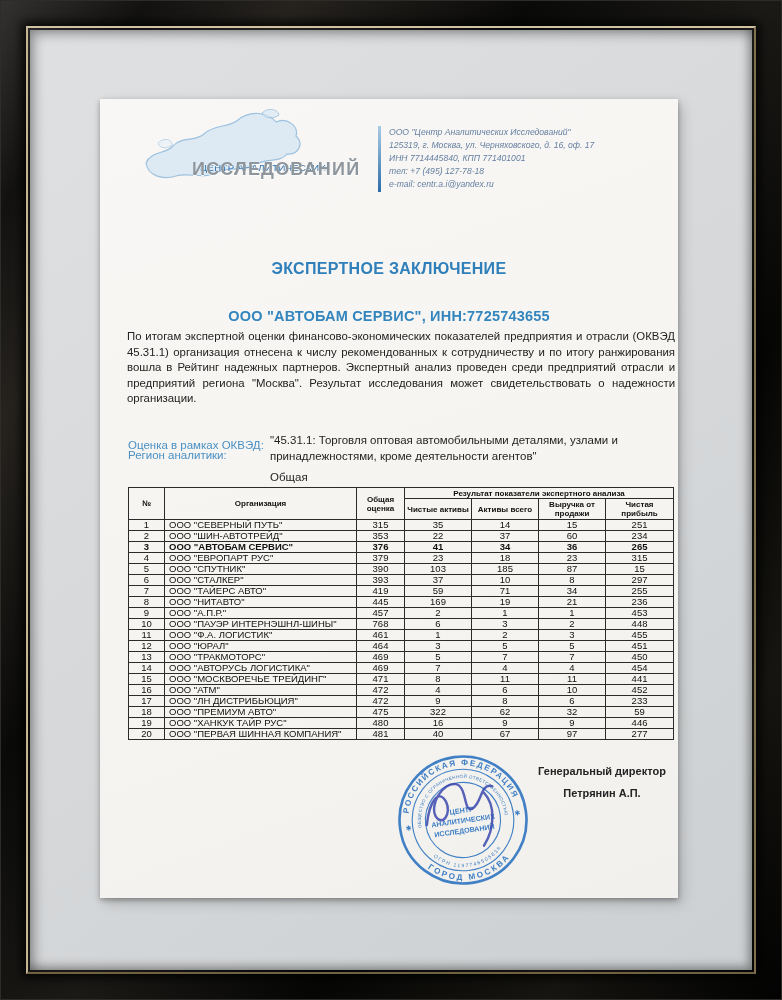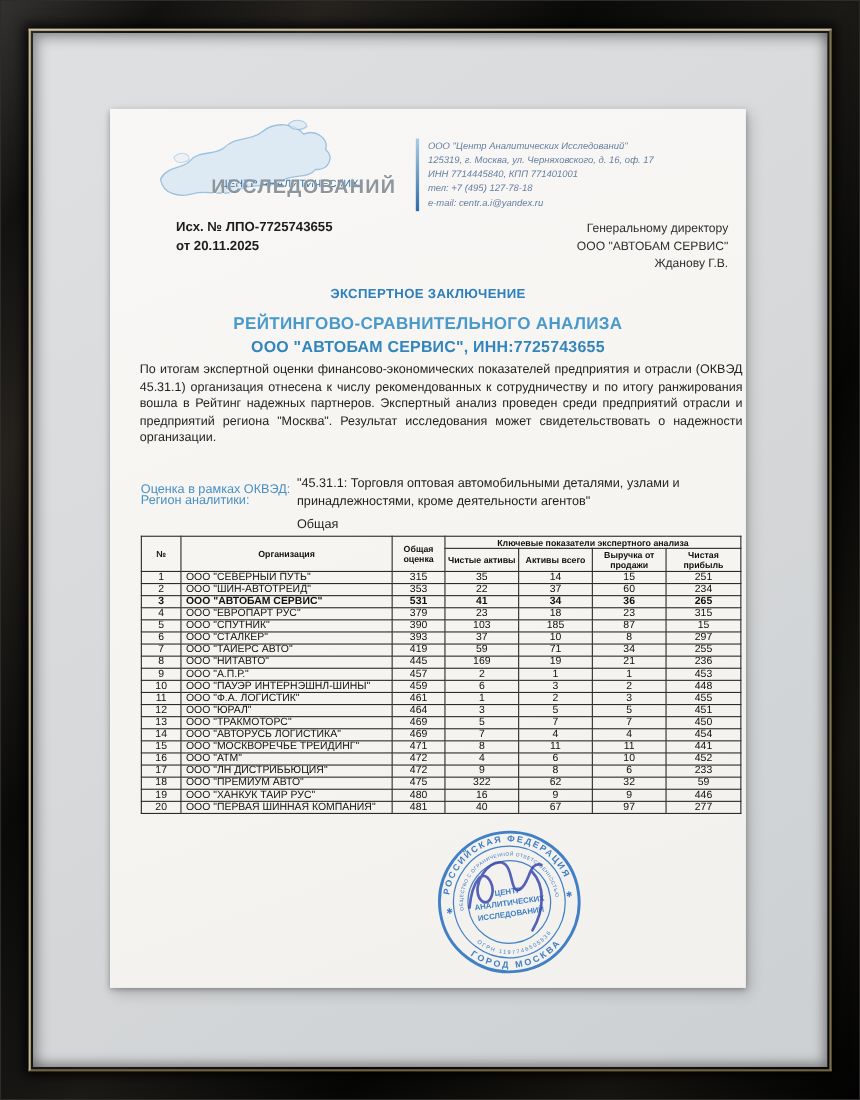--- a/index.html
+++ b/index.html
@@ -34,21 +34,21 @@
   .contact-bar{width:3px;height:66px;background:linear-gradient(#a9cce6,#2d6da8);margin-right:8px;}
   .contact-lines{font-size:8.6px;font-style:italic;color:#647fa0;line-height:13px;white-space:nowrap;}
 
   .outgoing{position:absolute;left:60px;top:99px;font-size:12px;font-weight:bold;
     color:#1c1c1c;line-height:17px;}
   .addressee{position:absolute;right:16px;top:101px;text-align:right;font-size:11px;
     color:#2d2d2d;line-height:16px;}
 
   
   .t1{position:absolute;left:0;top:161px;width:100%;text-align:center;
-    font-size:12px;font-weight:bold;color:#2e7fba;letter-spacing:.3px;}
+    font-size:16px;font-weight:bold;color:#2e7fba;letter-spacing:.3px;}
   .t2{position:absolute;left:0;top:187px;width:100%;text-align:center;
     font-size:15.5px;font-weight:bold;color:#4a99cb;letter-spacing:.3px;}
   .t3{position:absolute;left:0;top:209px;width:100%;text-align:center;
     font-size:14.5px;font-weight:bold;color:#3285bd;letter-spacing:.2px;}
 
   .body-par{position:absolute;left:27px;top:230px;width:548px;
     font-size:11.4px;line-height:15.6px;color:#232323;text-align:justify;}
 
   .big-head{position:absolute;left:0;top:301px;width:100%;text-align:center;
     font-size:21.5px;font-weight:400;color:#7e93a6;letter-spacing:.5px;}
@@ -105,32 +105,22 @@
       <div class="contact-bar"></div>
       <div class="contact-lines">
         <div>ООО "Центр Аналитических Исследований"</div>
         <div>125319, г. Москва, ул. Черняховского, д. 16, оф. 17</div>
         <div>ИНН 7714445840, КПП 771401001</div>
         <div>тел: +7 (495) 127-78-18</div>
         <div>e-mail: centr.a.i@yandex.ru</div>
       </div>
     </div>
 
-    <div class="outgoing">
-      <div>Исх. № ЛПО-7725743655</div>
-      <div>от 20.11.2025</div>
-    </div>
-    <div class="addressee">
-      <div>Генеральному директору</div>
-      <div>ООО "АВТОБАМ СЕРВИС"</div>
-      <div>Жданову Г.В.</div>
-    </div>
 
     <div class="t1">ЭКСПЕРТНОЕ ЗАКЛЮЧЕНИЕ</div>
-    <div class="t2">РЕЙТИНГОВО-СРАВНИТЕЛЬНОГО АНАЛИЗА</div>
     <div class="t3">ООО "АВТОБАМ СЕРВИС", ИНН:7725743655</div>
 
     <div class="body-par">По итогам экспертной оценки финансово-экономических показателей предприятия и отрасли (ОКВЭД 45.31.1) организация отнесена к числу рекомендованных к сотрудничеству и по итогу ранжирования вошла в Рейтинг надежных партнеров. Экспертный анализ проведен среди предприятий отрасли и предприятий региона "Москва". Результат исследования может свидетельствовать о надежности организации.</div>
 
 
     <div class="kv-label okved-label">Оценка в рамках ОКВЭД:</div>
     <div class="kv-value okved-value">"45.31.1: Торговля оптовая автомобильными деталями, узлами и принадлежностями, кроме деятельности агентов"</div>
     <div class="kv-label region-label">Регион аналитики:</div>
     <div class="kv-value region-value">Общая</div>
 
@@ -142,21 +132,21 @@
         <col style="width:67px">
           <col style="width:67px">
           <col style="width:67px">
           <col style="width:68px">
       </colgroup>
       <thead>
         <tr class="group-h">
           <th rowspan="2">№</th>
           <th rowspan="2">Организация</th>
           <th rowspan="2">Общая оценка</th>
-          <th colspan="4">Ключевые показатели экспертного анализа</th>
+          <th colspan="4">Результат показатели экспертного анализа</th>
         </tr>
         <tr class="sub-h">
           <th>Чистые активы</th>
           <th>Активы всего</th>
           <th>Выручка от продажи</th>
           <th>Чистая прибыль</th>
         </tr>
       </thead>
       <tbody>
           <tr>
@@ -173,21 +163,21 @@
             <td class="c-org">ООО "ШИН-АВТОТРЕЙД"</td>
             <td>353</td>
             <td>22</td>
             <td>37</td>
             <td>60</td>
             <td>234</td>
           </tr>
           <tr class="hl">
             <td>3</td>
             <td class="c-org">ООО "АВТОБАМ СЕРВИС"</td>
-            <td>531</td>
+            <td>376</td>
             <td>41</td>
             <td>34</td>
             <td>36</td>
             <td>265</td>
           </tr>
           <tr>
             <td>4</td>
             <td class="c-org">ООО "ЕВРОПАРТ РУС"</td>
             <td>379</td>
             <td>23</td>
@@ -236,21 +226,21 @@
             <td class="c-org">ООО "А.П.Р."</td>
             <td>457</td>
             <td>2</td>
             <td>1</td>
             <td>1</td>
             <td>453</td>
           </tr>
           <tr>
             <td>10</td>
             <td class="c-org">ООО "ПАУЭР ИНТЕРНЭШНЛ-ШИНЫ"</td>
-            <td>459</td>
+            <td>768</td>
             <td>6</td>
             <td>3</td>
             <td>2</td>
             <td>448</td>
           </tr>
           <tr>
             <td>11</td>
             <td class="c-org">ООО "Ф.А. ЛОГИСТИК"</td>
             <td>461</td>
             <td>1</td>
@@ -375,15 +365,19 @@
           <text x="66" y="79" font-size="7" font-weight="bold" text-anchor="middle">ИССЛЕДОВАНИЙ</text>
         </g>
         <g fill="none" stroke="#3a48ad" stroke-width="2.4" stroke-linecap="round" opacity="0.85">
           <path d="M30,66 C36,42 47,32 52,46 C56,58 45,70 40,59 C35,46 52,26 64,30
                    C75,34 67,60 77,56 C87,52 88,32 99,37"></path>
           <path d="M90,42 C100,56 96,78 83,94"></path>
         </g>
       </svg>
     </div>
 
+    <div class="sig-block">
+      <span class="sig-title">Генеральный директор</span>
+      <span class="sig-name">Петрянин А.П.</span>
+    </div>
 
   </div>
 </div>
 
 </body></html>

